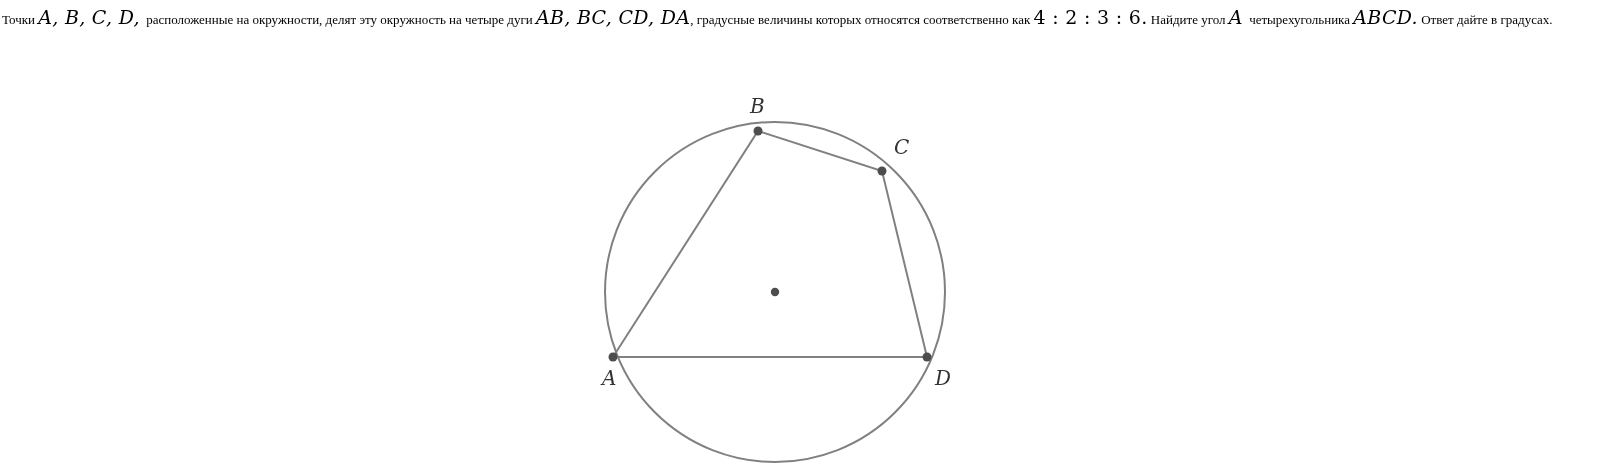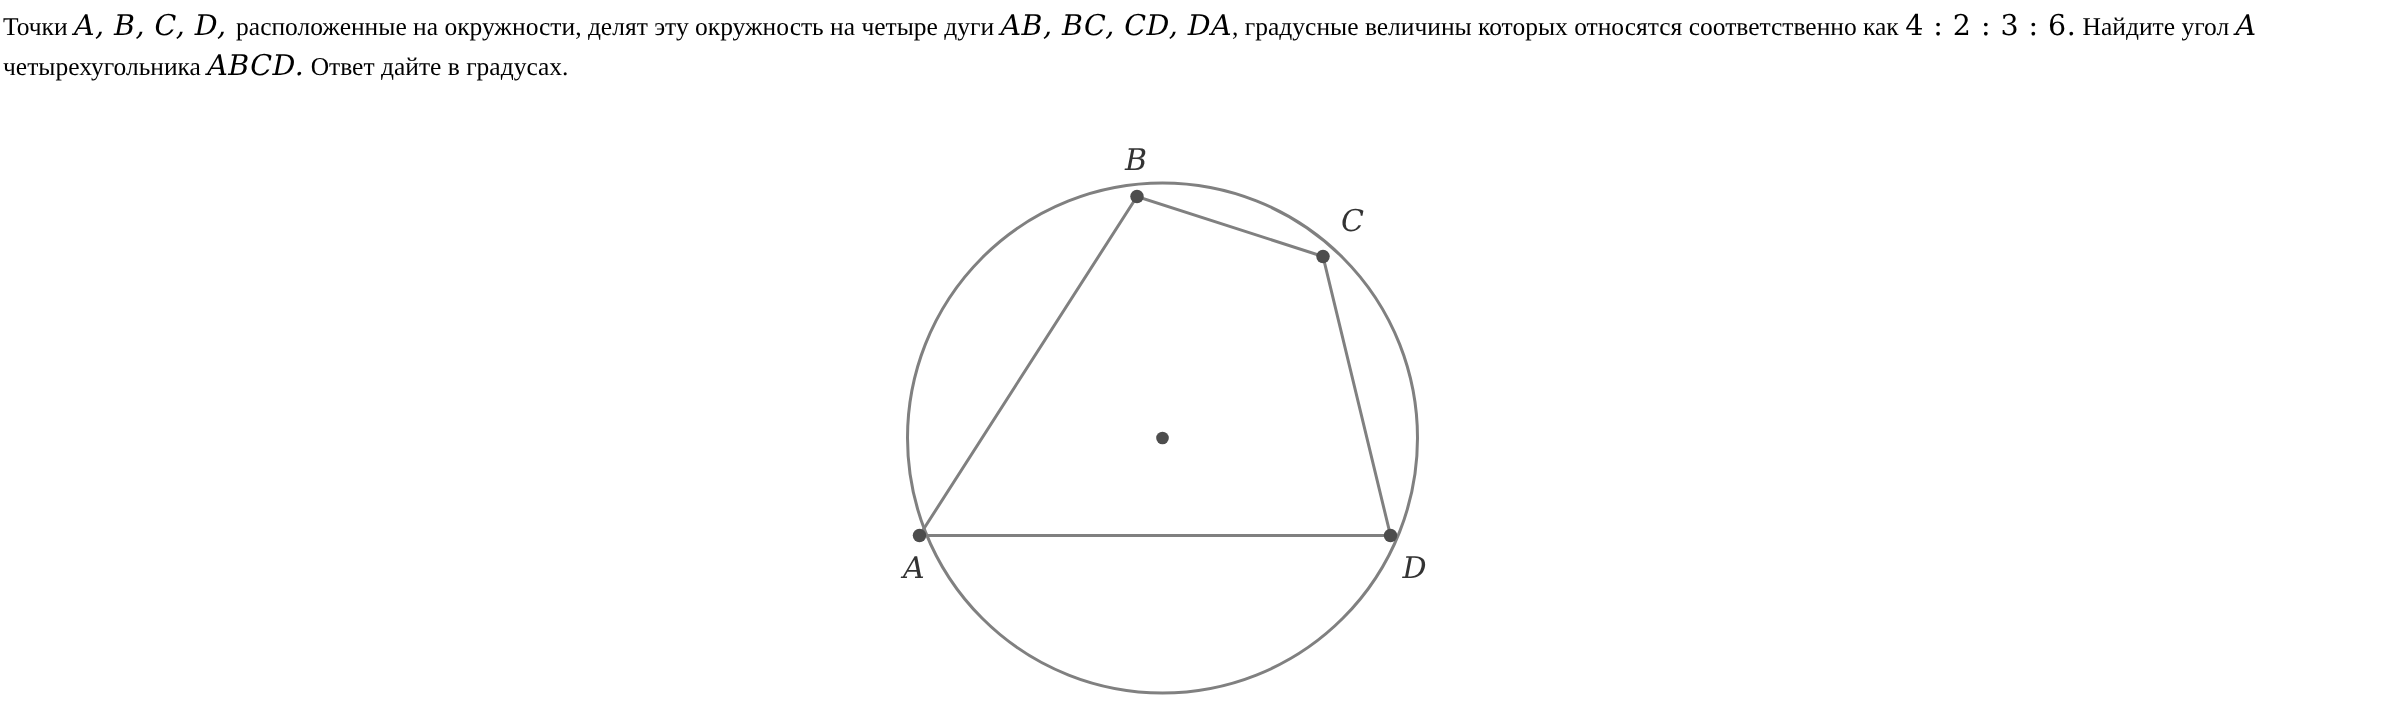--- a/index.html
+++ b/index.html
@@ -28,21 +28,21 @@
     font-family: "DejaVu Serif", serif;
     font-style: italic;
     font-size: 19px;
     letter-spacing: 0.3px;
   }
   .math.upright {
     font-style: normal;
   }
   .txt {
     font-family: "Liberation Serif", serif;
-    font-size: 17px;
+    font-size: 13px;
   }
   #figure {
     position: absolute;
     left: 560px;
     top: 80px;
     width: 440px;
     height: 390px;
   }
   #figure svg {
     display: block;

